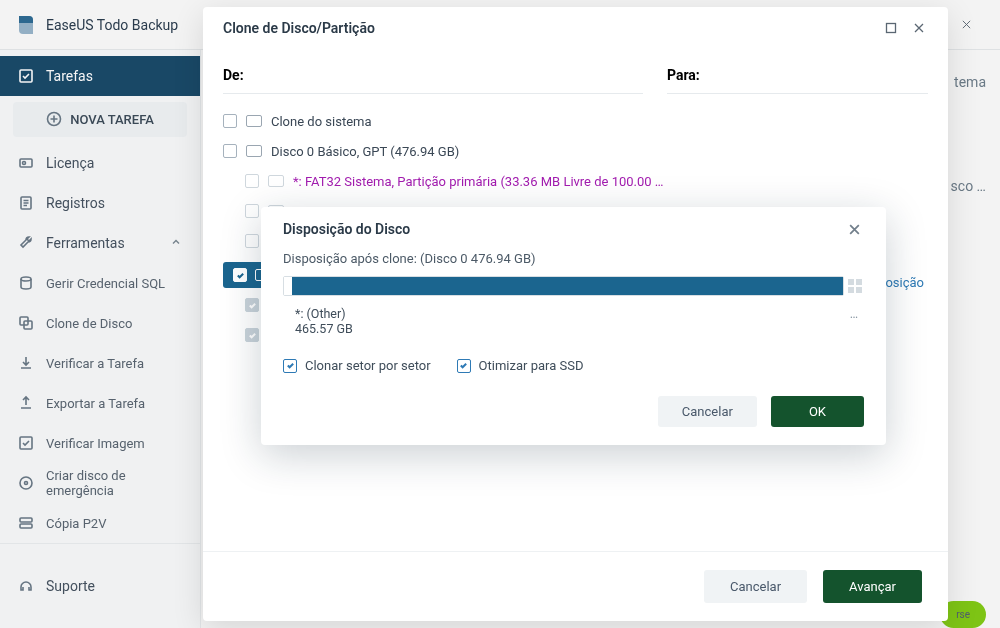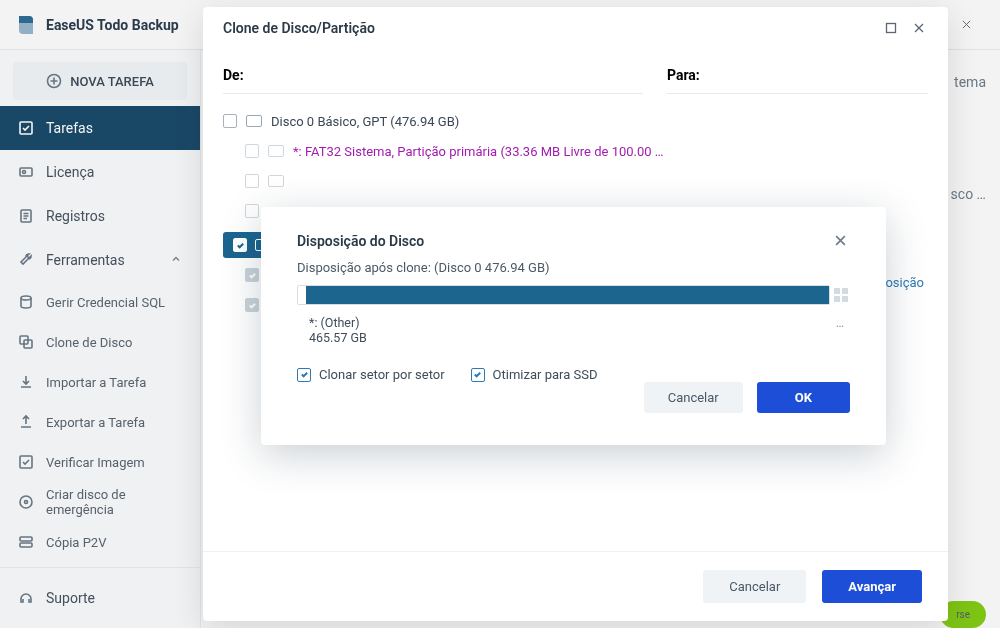--- a/index.html
+++ b/index.html
@@ -1,35 +1,35 @@
 <!DOCTYPE html>
 <html><head>
 <meta charset="utf-8">
 <style>
 *{box-sizing:border-box;margin:0;padding:0;font-family:-apple-system,BlinkMacSystemFont,"Segoe UI",Roboto,Arial,sans-serif}
 body{background:#f5f7f9;width:1000px;height:628px;overflow:hidden;position:relative}
 .main-window{width:1000px;height:628px;background:#fafbfc;display:flex;flex-direction:column}
 .titlebar{height:50px;display:flex;align-items:center;padding:0 16px;background:#fdfdfd;border-bottom:1px solid #e8ebed}
 .logo{display:flex;align-items:center;gap:10px}
 .logo-mark{width:20px;height:22px;position:relative}
-.app-title{font-size:14px;font-weight:700;color:#2c3e50}
+.app-title{font-size:14px;font-weight:400;color:#2c3e50}
 .titlebar-spacer{flex:1}
 .window-btns{display:flex;gap:8px}
 .win-btn{width:36px;height:28px;display:flex;align-items:center;justify-content:center;color:#6b7a88;font-size:14px;cursor:pointer}
 .win-btn svg{width:11px;height:11px;stroke:#5b6773;fill:none;stroke-width:1}
 .main-body{flex:1;display:flex;overflow:hidden}
 .sidebar{width:201px;background:#fafbfc;border-right:1px solid #eceff1;display:flex;flex-direction:column;padding-top:6px}
 .nav-item{display:flex;align-items:center;gap:12px;padding:0 18px;height:44px;font-size:14px;color:#475462;cursor:pointer}
 .nav-item.active{background:#1b4b6b;color:#fff}
 .nav-icon{width:16px;height:16px;flex-shrink:0}
 .nav-item.nova{background:#f2f5f7;margin:6px 13px 6px 13px;border-radius:4px;justify-content:center;gap:8px;height:38px;font-size:13px;color:#3d4c5a;font-weight:500}
 .nav-collapse{margin-left:auto}
 .nav-sub{padding-left:0}
 .nav-item.sub{font-size:13px;height:40px;color:#5b6773}
-.sidebar-footer{margin-top:auto;border-top:1px solid #eceff1;padding:8px 0}
+.sidebar-footer{margin-top:auto;border-top:1px solid #eceff1;padding:20px 0}
 .content{flex:1;position:relative;background:#fdfdfd}
 .backdrop-right{position:absolute;right:14px;top:24px;color:#6f7f8c;font-size:14px}
 .backdrop-btn{position:absolute;right:14px;bottom:0;background:#84cc16;border-radius:16px;padding:8px 16px;font-size:10px;color:#556270}
 .overlay{position:absolute;inset:0;background:rgba(0,0,0,.04)}
 .dialog-main{position:absolute;left:203px;top:7px;width:745px;height:614px;background:#fff;border-radius:4px;box-shadow:0 8px 32px rgba(0,0,0,.12);display:flex;flex-direction:column}
 .dlg-titlebar{display:flex;align-items:center;height:42px;padding:0 20px;border-bottom:1px solid transparent}
 .dlg-title{font-size:14px;font-weight:600;color:#2b3a48}
 .dlg-titlebar .spacer{flex:1}
 .sq-btn{width:18px;height:18px;display:flex;align-items:center;justify-content:center;color:#6b7a88;cursor:pointer;margin-left:10px}
 .sq-btn svg{width:12px;height:12px;stroke:#5b6773;fill:none;stroke-width:1.3}
@@ -47,23 +47,23 @@
 .cbx.checked svg{width:9px;height:9px;stroke:#fff;fill:none;stroke-width:2.2}
 .disk-ic{width:16px;height:12px;border:1.3px solid #9aa6b1;border-radius:2px;flex-shrink:0}
 .disk-ic.dim{border-color:#cfd7dd}
 .sel-row{display:flex;align-items:center;gap:8px;background:#1b658f;color:#fff;border-radius:3px;padding:5px 10px;margin-left:0;width:46px;height:26px;margin-top:4px}
 .sel-row .cbx{border-color:#fff}
 .sel-row .cbx.checked{background:#fff}
 .sel-row .cbx.checked svg{stroke:#1b658f}
 .dlg-footer{margin-top:auto;height:70px;display:flex;align-items:center;justify-content:flex-end;gap:16px;padding:0 26px;border-top:1px solid #eef1f3}
 .btn{padding:9px 26px;border-radius:3px;font-size:13px;cursor:pointer;border:none}
 .btn.secondary{background:#f0f3f5;color:#49586a}
-.btn.primary{background:#1d4ed8;color:#fff;font-weight:700}
+.btn.primary{background:#14532d;color:#fff;font-weight:400}
 .right-link{position:absolute;right:24px;top:268px;color:#2e7ab5;font-size:13px}
-.inner-dialog{position:absolute;left:261px;top:207px;width:625px;height:238px;background:#fff;border-radius:4px;box-shadow:0 10px 40px rgba(17,40,60,.22);display:flex;flex-direction:column;padding:14px}
+.inner-dialog{position:absolute;left:261px;top:207px;width:625px;height:238px;background:#fff;border-radius:4px;box-shadow:0 10px 40px rgba(17,40,60,.22);display:flex;flex-direction:column;padding:0}
 .inner-titlebar{display:flex;align-items:center;height:44px;padding:0 22px}
 .inner-title{font-size:14px;font-weight:600;color:#2b3a48}
 .inner-titlebar .spacer{flex:1}
 .close-x{width:20px;height:20px;display:flex;align-items:center;justify-content:center;cursor:pointer}
 .close-x svg{width:13px;height:13px;stroke:#727f8b;fill:none;stroke-width:1.6}
 .inner-body{padding:0 22px;flex:1}
 .sub-label{font-size:13px;color:#4c5a67;margin-bottom:10px}
 .bar-row{display:flex;align-items:center;gap:4px;margin-bottom:10px}
 .bar-outer{flex:1;height:20px;border:1px solid #d7dee3;border-radius:2px;display:flex;padding:0}
 .bar-gap{width:8px;height:18px;background:#fff}
@@ -113,33 +113,33 @@
       <div class="win-btn">
           <svg viewBox="0 0 12 12">
             <path d="M2 2 L10 10 M10 2 L2 10"></path>
           </svg>
         </div>
     </div>
   </div>
 
   <div class="main-body">
     <div class="sidebar">
+      <div class="nav-item active">
+        <span class="nav-icon"><svg viewBox="0 0 16 16">
+              <rect x="2" y="2" width="12" height="12" rx="1"></rect>
+              <path d="M5 8 l2 2 l4 -4"></path>
+            </svg></span>
+        <span>Tarefas</span>
+      </div>
       <div class="nav-item nova">
         <span class="nav-icon"><svg viewBox="0 0 16 16">
               <circle cx="8" cy="8" r="6.5"></circle>
               <path d="M8 4.5 V11.5 M4.5 8 H11.5"></path>
             </svg></span>
         <span>NOVA TAREFA</span>
-      </div>
-      <div class="nav-item active">
-        <span class="nav-icon"><svg viewBox="0 0 16 16">
-              <rect x="2" y="2" width="12" height="12" rx="1"></rect>
-              <path d="M5 8 l2 2 l4 -4"></path>
-            </svg></span>
-        <span>Tarefas</span>
       </div>
       <div class="nav-item">
         <span class="nav-icon"><svg viewBox="0 0 16 16">
               <rect x="2" y="4" width="12" height="8" rx="1"></rect>
               <circle cx="6" cy="8" r="1.5"></circle>
             </svg></span>
         <span>Licença</span>
       </div>
       <div class="nav-item">
         <span class="nav-icon"><svg viewBox="0 0 16 16">
@@ -169,21 +169,21 @@
           <span class="nav-icon"><svg viewBox="0 0 16 16">
                 <rect x="2" y="2" width="8" height="8" rx="1"></rect>
                 <rect x="6" y="6" width="8" height="8" rx="1"></rect>
               </svg></span>
           <span>Clone de Disco</span>
         </div>
         <div class="nav-item sub">
           <span class="nav-icon"><svg viewBox="0 0 16 16">
                 <path d="M8 2 v8 M5 7 l3 3 l3 -3 M3 13 h10"></path>
               </svg></span>
-          <span>Importar a Tarefa</span>
+          <span>Verificar a Tarefa</span>
         </div>
         <div class="nav-item sub">
           <span class="nav-icon"><svg viewBox="0 0 16 16">
                 <path d="M8 10 v-8 M5 5 l3 -3 l3 3 M3 13 h10"></path>
               </svg></span>
           <span>Exportar a Tarefa</span>
         </div>
         <div class="nav-item sub">
           <span class="nav-icon"><svg viewBox="0 0 16 16">
                 <rect x="2" y="2" width="12" height="12" rx="1"></rect>
@@ -211,21 +211,21 @@
           <span class="nav-icon"><svg viewBox="0 0 16 16">
                 <path d="M3 9 a5 5 0 0 1 10 0 M3 9 v3 h2 v-3 M13 9 v3 h-2 v-3"></path>
               </svg></span>
           <span>Suporte</span>
         </div>
       </div>
     </div>
 
     <div class="content">
       <div class="backdrop-right">tema</div>
-      <div class="backdrop-right" style="top:136px">sco …</div>
+      <div class="backdrop-right" style="top:128px">sco …</div>
       <div class="backdrop-btn">rse</div>
     </div>
   </div>
 </div>
 
 <div class="overlay"></div>
 
 <div class="dialog-main">
   <div class="dlg-titlebar">
     <span class="dlg-title">Clone de Disco/Partição</span>
@@ -250,20 +250,25 @@
     <div class="hdr-col">
       <div class="hdr-label">Para:</div>
       <div class="hdr-line"></div>
     </div>
   </div>
 
   <div class="tree">
     <div class="tree-row">
       <span class="cbx"></span>
       <span class="disk-ic"></span>
+      <span>Clone do sistema</span>
+    </div>
+    <div class="tree-row">
+      <span class="cbx"></span>
+      <span class="disk-ic"></span>
       <span>Disco 0 Básico, GPT (476.94 GB)</span>
     </div>
     <div class="tree-row child">
       <span class="cbx"></span>
       <span class="disk-ic dim"></span>
       <span>*: FAT32 Sistema, Partição primária (33.36 MB Livre de 100.00 …</span>
     </div>
     <div class="tree-row child">
       <span class="cbx"></span>
       <span class="disk-ic dim"></span>

